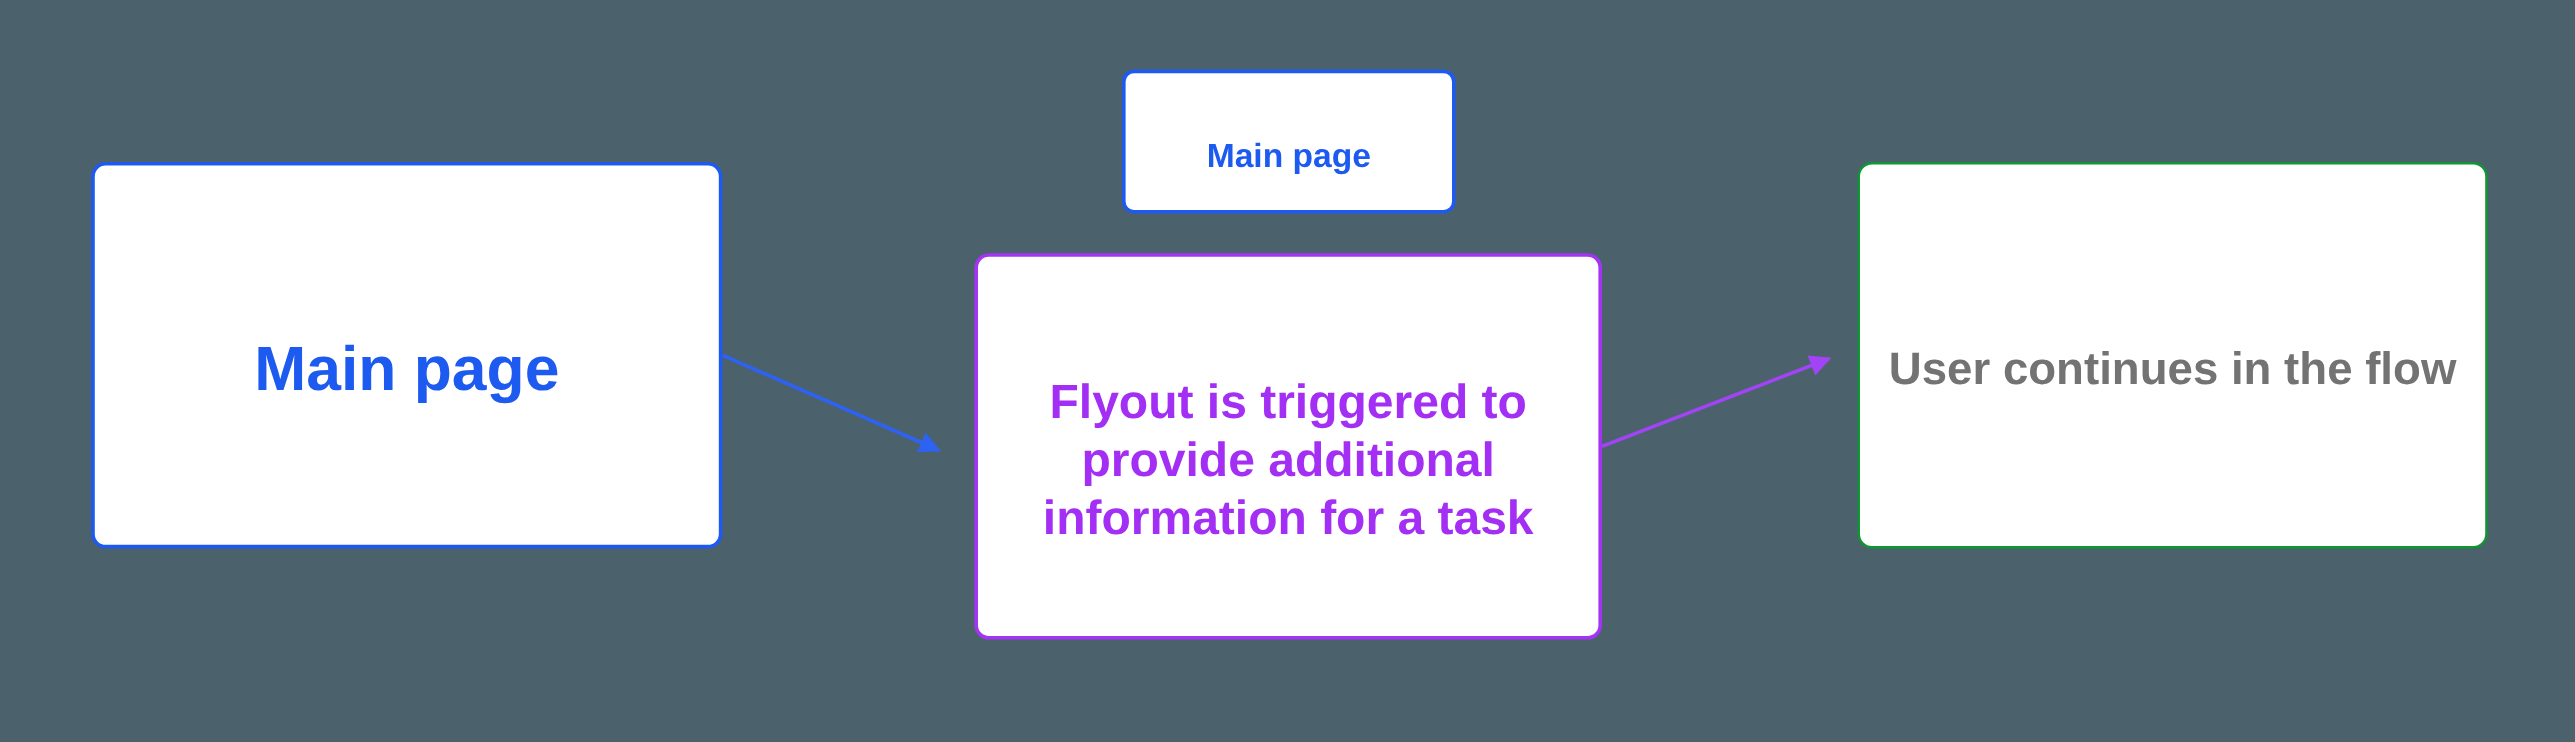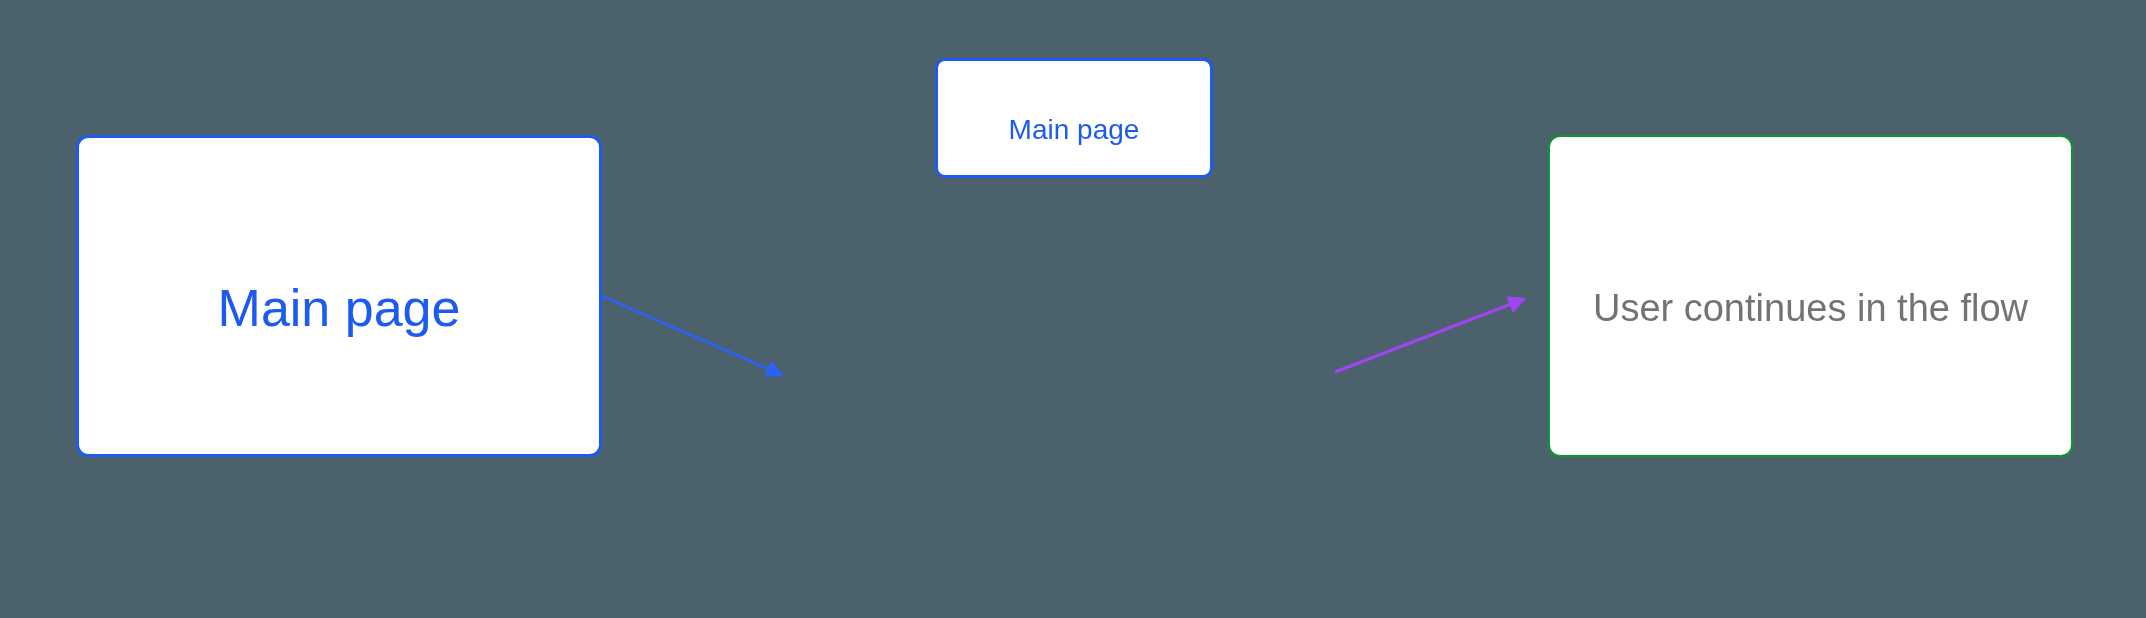--- a/index.html
+++ b/index.html
@@ -24,21 +24,21 @@
   .node {
     position: absolute;
     background: #FFFFFF;
     display: flex;
     align-items: center;
     justify-content: center;
     text-align: center;
     box-sizing: border-box;
   }
   .node-label {
-    font-weight: 400;
+    font-weight: 700;
     white-space: pre-line;
     letter-spacing: 0;
     margin-top: 24px;
   }
   
   .node-main-large {
     left: 76px; top: 135px;
     width: 526px; height: 322px;
     border: 3px solid #1E5AF0;
     border-radius: 12px;
@@ -110,18 +110,23 @@
   </svg>
 
   <div class="node node-main-large">
     <span class="node-label">Main page</span>
   </div>
 
   <div class="node node-main-small">
     <span class="node-label">Main page</span>
   </div>
 
+  <div class="node node-flyout">
+    <span class="node-label">Flyout is triggered to
+provide additional
+information for a task</span>
+  </div>
 
   <div class="node node-continue">
     <span class="node-label">User continues in the flow</span>
   </div>
 
 </div>
 
 </body></html>

